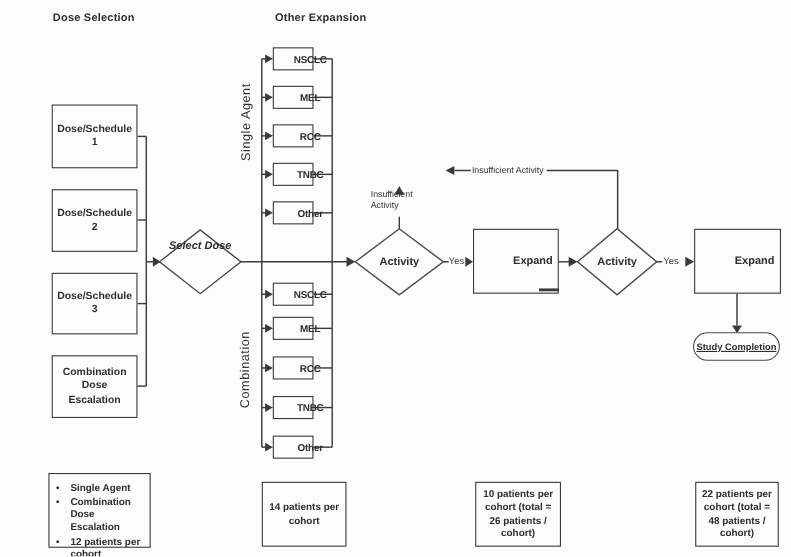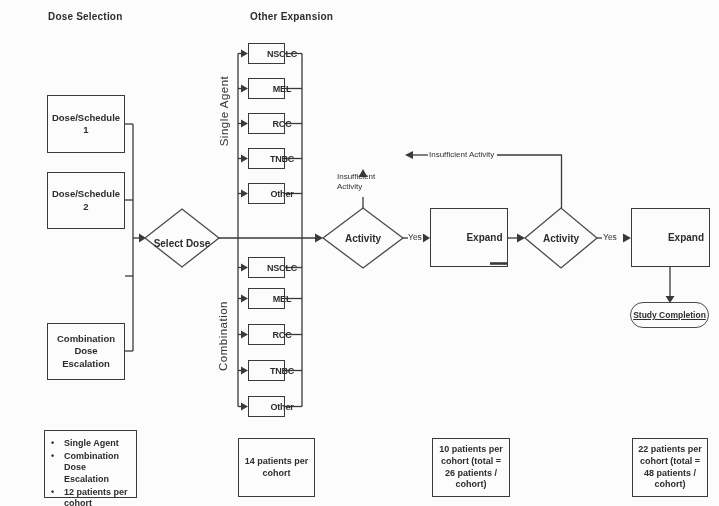--- a/index.html
+++ b/index.html
@@ -125,23 +125,24 @@
     <polygon fill="#3a3a3a" stroke="none" points="665.5,296 674.5,296 670,303"></polygon>
 
     <line x1="490" y1="263.5" x2="508" y2="263.5" stroke-width="2.6"></line>
   </svg>
 
   <div class="abs hdr" style="left:48px;top:11px;">Dose Selection</div>
   <div class="abs hdr" style="left:250px;top:11px;">Other Expansion</div>
 
   <div class="abs box dose-box" style="left:47px;top:95px;height:58px;">Dose/Schedule 1</div>
   <div class="abs box dose-box" style="left:47px;top:172px;height:57px;">Dose/Schedule 2</div>
+  <div class="abs box dose-box" style="left:47px;top:248px;height:56px;">Dose/Schedule 3</div>
   <div class="abs box dose-box" style="left:47px;top:323px;height:57px;">Combination Dose Escalation</div>
 
-  <div class="abs diamond-label" style="left:145px;top:214px;width:74px;height:58px;">Select Dose</div>
+  <div class="abs diamond-label" style="left:145px;top:194px;width:74px;height:58px;font-style:italic;">Select Dose</div>
 
   <div class="abs rot-label" style="left:165px;top:104px;width:120px;height:14px;">Single Agent</div>
   <div class="abs rot-label" style="left:164px;top:329px;width:120px;height:14px;">Combination</div>
 
   <div class="abs box cohort-box" style="left:248px;top:43px;">NSCLC</div>
   <div class="abs box cohort-box" style="left:248px;top:78px;">MEL</div>
   <div class="abs box cohort-box" style="left:248px;top:113px;">RCC</div>
   <div class="abs box cohort-box" style="left:248px;top:148px;">TNBC</div>
   <div class="abs box cohort-box" style="left:248px;top:183px;">Other</div>
 

